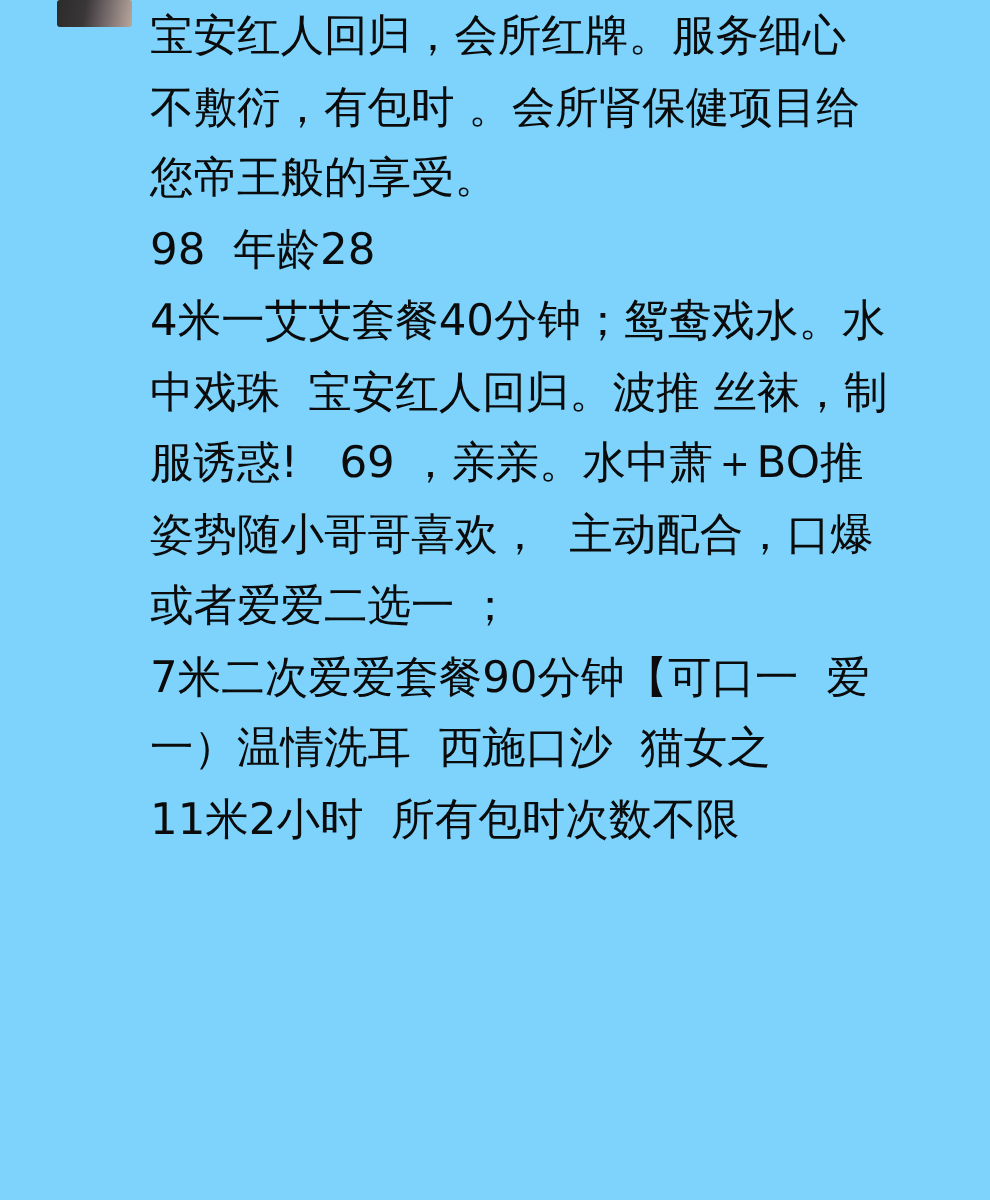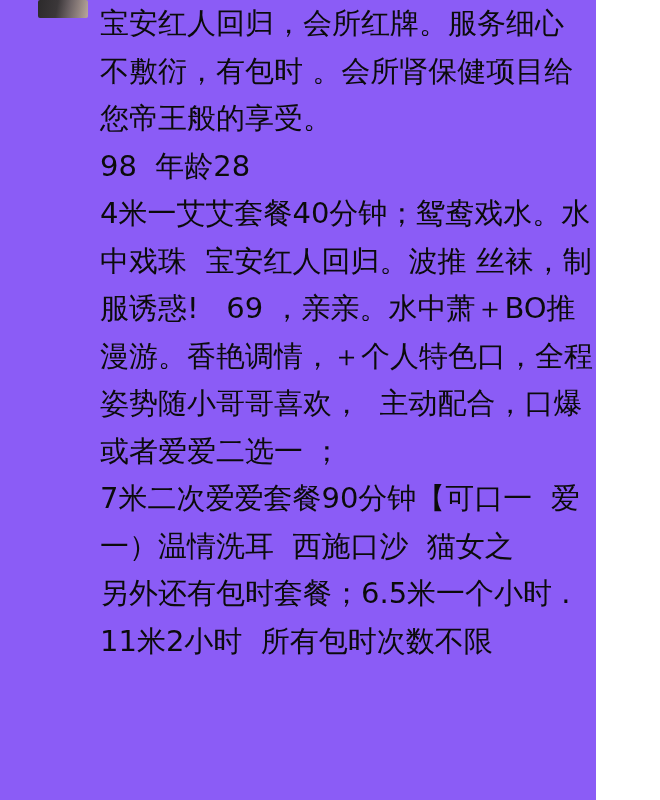--- a/index.html
+++ b/index.html
@@ -8,23 +8,23 @@
     background: #ffffff;
   }
   body {
     width: 660px;
     height: 800px;
     overflow: hidden;
     font-family: "DejaVu Sans", "Liberation Sans", sans-serif;
   }
   #page {
     position: relative;
-    width: 596px;
+    width: 660px;
     height: 800px;
-    background: #8b5cf6;
+    background: #7dd3fc;
   }
   
   .top-fragment {
     position: absolute;
     left: 38px;
     top: 0;
     width: 50px;
     height: 18px;
     background: linear-gradient(100deg, #2c2a2b 0%, #3b3739 38%, #6d6365 62%, #b9a79c 100%);
     border-radius: 2px;
@@ -52,23 +52,21 @@
   <div class="top-fragment"></div>
 
   <div class="text-body">
     <div class="line">宝安红人回归，会所红牌。服务细心</div>
     <div class="line">不敷衍，有包时 。会所肾保健项目给</div>
     <div class="line">您帝王般的享受。</div>
     <div class="line">98  年龄28</div>
     <div class="line">4米一艾艾套餐40分钟；鸳鸯戏水。水</div>
     <div class="line">中戏珠  宝安红人回归。波推 丝袜，制</div>
     <div class="line">服诱惑!   69 ，亲亲。水中萧＋BO推</div>
-    <div class="line">漫游。香艳调情，＋个人特色口，全程</div>
     <div class="line">姿势随小哥哥喜欢，  主动配合，口爆</div>
     <div class="line">或者爱爱二选一 ；</div>
     <div class="line">7米二次爱爱套餐90分钟【可口一  爱</div>
     <div class="line">一）温情洗耳  西施口沙  猫女之</div>
-    <div class="line">另外还有包时套餐；6.5米一个小时 .</div>
     <div class="line">11米2小时  所有包时次数不限</div>
 
   </div>
 
 </div>
 
 </body></html>

